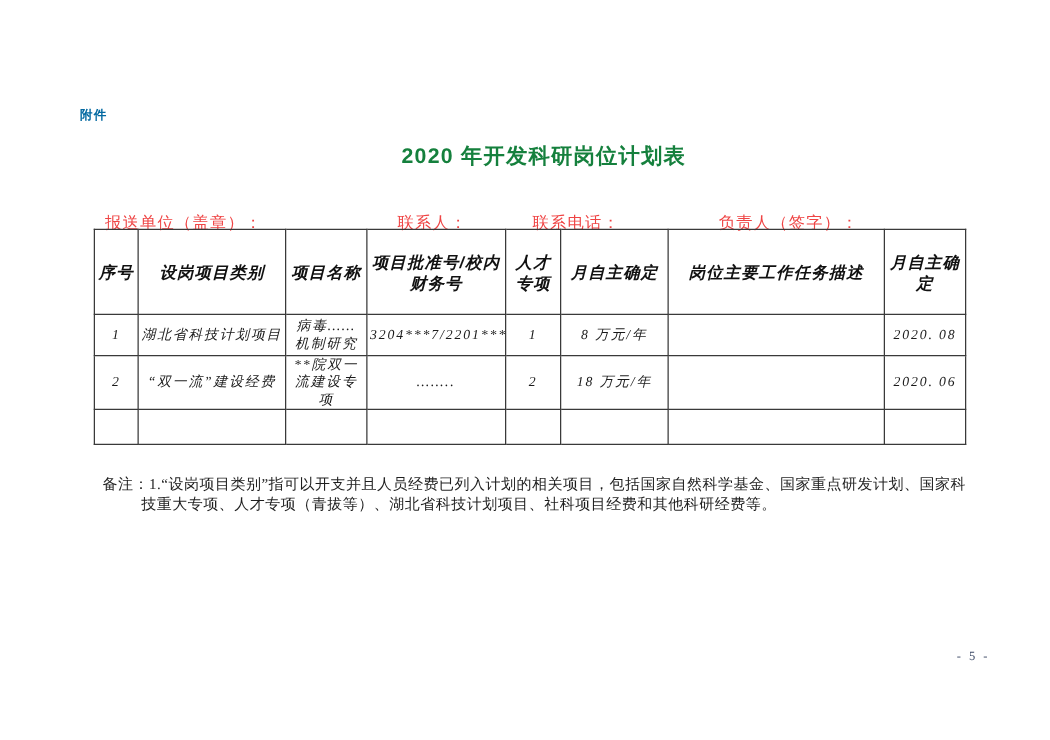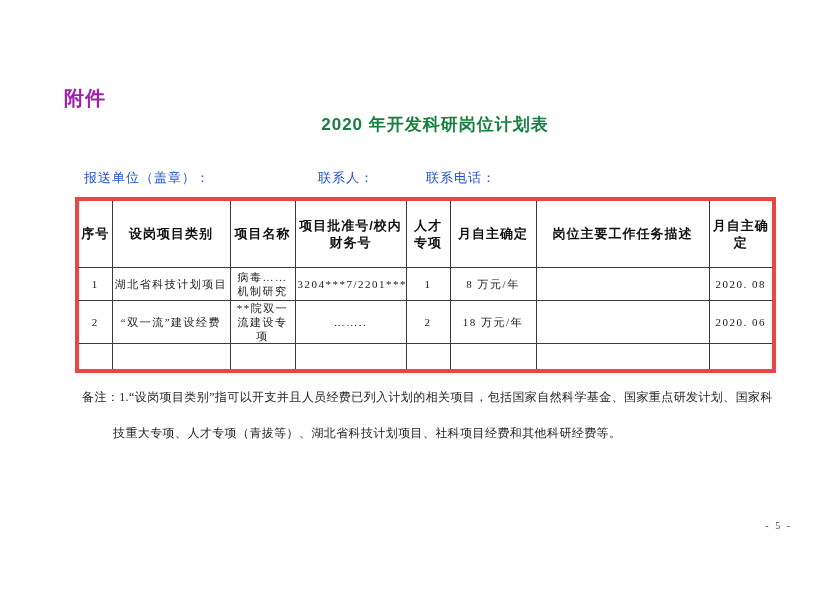--- a/index.html
+++ b/index.html
@@ -9,40 +9,41 @@
     font-family:"Liberation Serif","DejaVu Serif",serif;
     color:#1c1c1c;
     position:relative;
     overflow:hidden;
   }
   .page{position:absolute;inset:0;background:#ffffff;}
 
   .attachment{
     position:absolute;left:64px;top:85px;
     font-family:"Liberation Sans","DejaVu Sans",sans-serif;
-    font-weight:700;font-size:20px;letter-spacing:1px;color:#a21caf;
+    font-weight:700;font-size:10px;letter-spacing:1px;color:#0369a1;
   }
   .doc-title{
     position:absolute;left:30px;top:113px;width:810px;
     text-align:center;
     font-family:"Liberation Sans","DejaVu Sans",sans-serif;
     font-weight:700;font-size:17px;letter-spacing:1px;color:#15803d;
   }
 
-  .info-row{position:absolute;top:169px;left:0;width:808px;height:20px;font-size:13px;letter-spacing:1px;color:#1d4ed8;}
+  .info-row{position:absolute;top:169px;left:0;width:808px;height:20px;font-size:13px;letter-spacing:1px;color:#ef4444;}
   .info-row span{position:absolute;white-space:nowrap;}
   .info-unit{left:84px;}
   .info-contact{left:318px;text-align:right;}
   .info-phone{left:426px;}
   .info-sign{left:575px;}
 
   table.plan{
-    position:absolute;left:75px;top:197px;
+    position:absolute;left:75px;top:183px;
     width:697px;border-collapse:collapse;table-layout:fixed;
-    border:4px solid #ef4444;
+    border:1px solid #ef4444;
+    font-style:italic;
   }
   table.plan th, table.plan td{
     border:1px solid #3a3a3a;
     text-align:center;vertical-align:middle;
     overflow:hidden;
   }
   table.plan th{
     font-family:"Liberation Sans","DejaVu Sans",sans-serif;
     font-weight:700;font-size:13px;line-height:17px;
     letter-spacing:1px;color:#111;
@@ -59,21 +60,21 @@
   td.num{letter-spacing:0.2px;font-size:10.5px;}
   tr.hdr{height:68px;}
   tr.r1{height:33px;}
   tr.r2{height:33px;}
   tr.r3{height:28px;}
 
   .notes{
     position:absolute;left:82px;top:379px;width:694px;
     font-size:12px;color:#1e1e1e;letter-spacing:0.4px;
   }
-  .notes p{margin:0;line-height:36px;}
+  .notes p{margin:0;line-height:16px;}
   .note-first{padding-left:31px;text-indent:-31px;}
   .note-second{margin-left:28px;margin-top:3px;}
 
   .page-number{
     position:absolute;top:520px;right:48px;
     font-size:10px;letter-spacing:2px;color:#3d4a66;
   }
 </style>
 </head>
 <body>
@@ -81,20 +82,21 @@
 <div class="page">
 
   <div class="attachment">附件</div>
 
   <div class="doc-title">2020 年开发科研岗位计划表</div>
 
   <div class="info-row">
     <span class="info-unit">报送单位（盖章）：</span>
     <span class="info-contact">联系人：</span>
     <span class="info-phone">联系电话：</span>
+    <span class="info-sign">负责人（签字）：</span>
   </div>
 
   <table class="plan">
     <colgroup>
       <col style="width:35px">
         <col style="width:118px">
         <col style="width:65px">
         <col style="width:111px">
       <col style="width:44px">
         <col style="width:86px">

